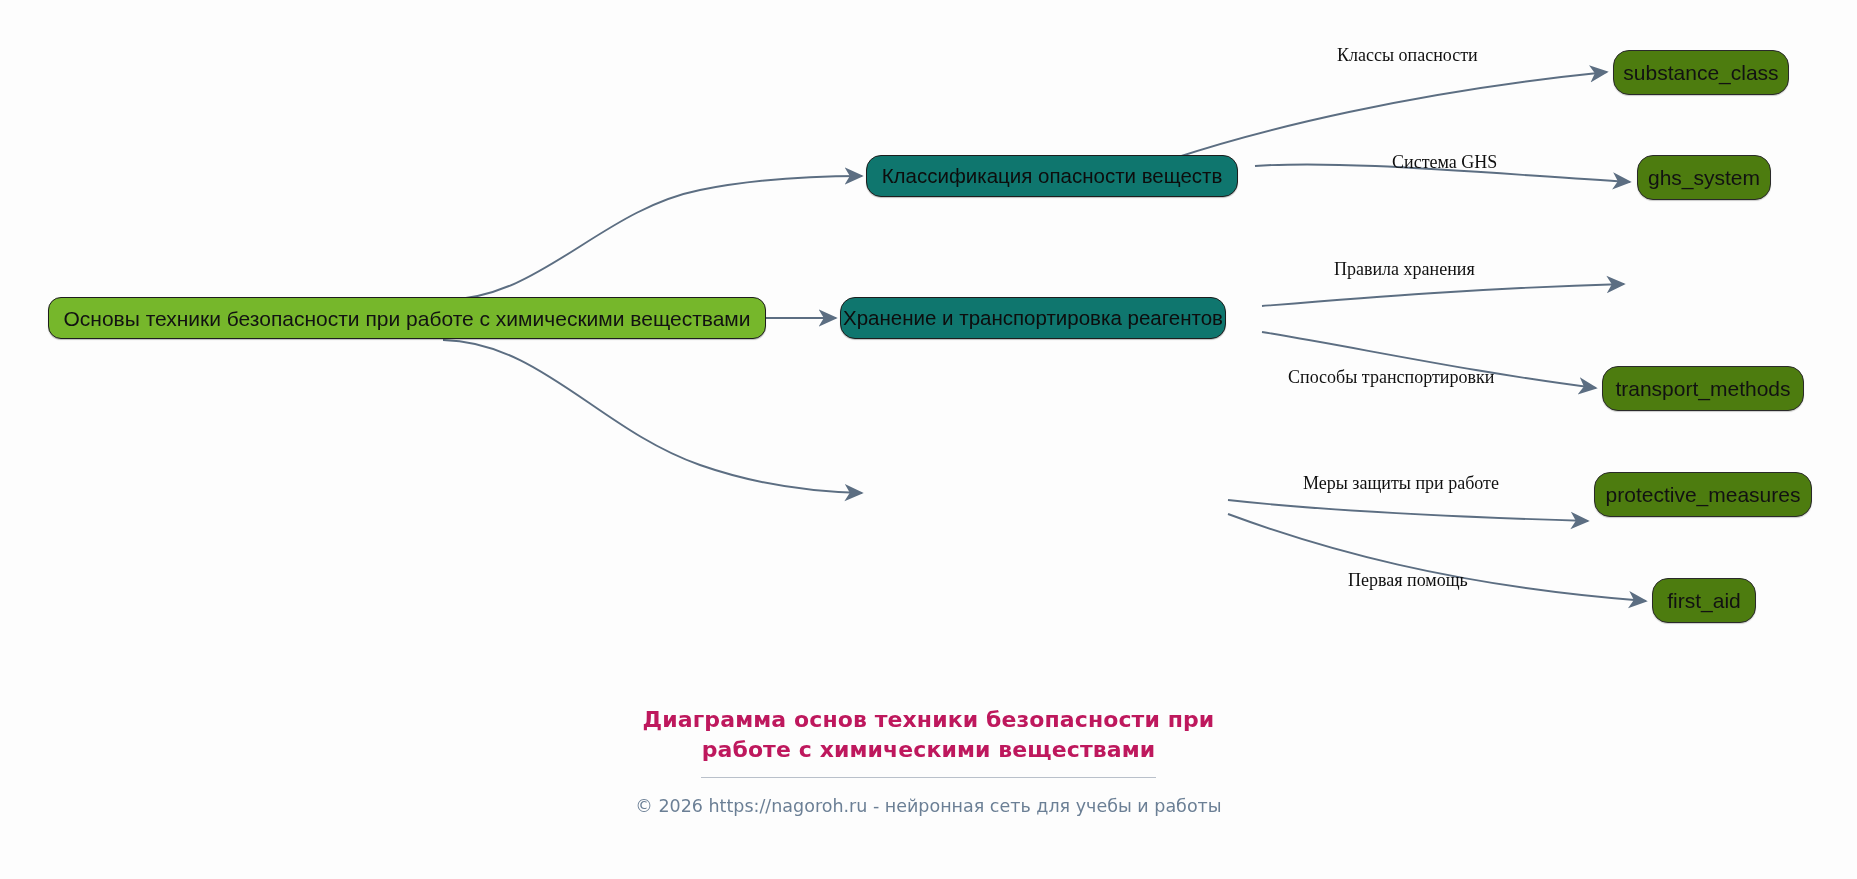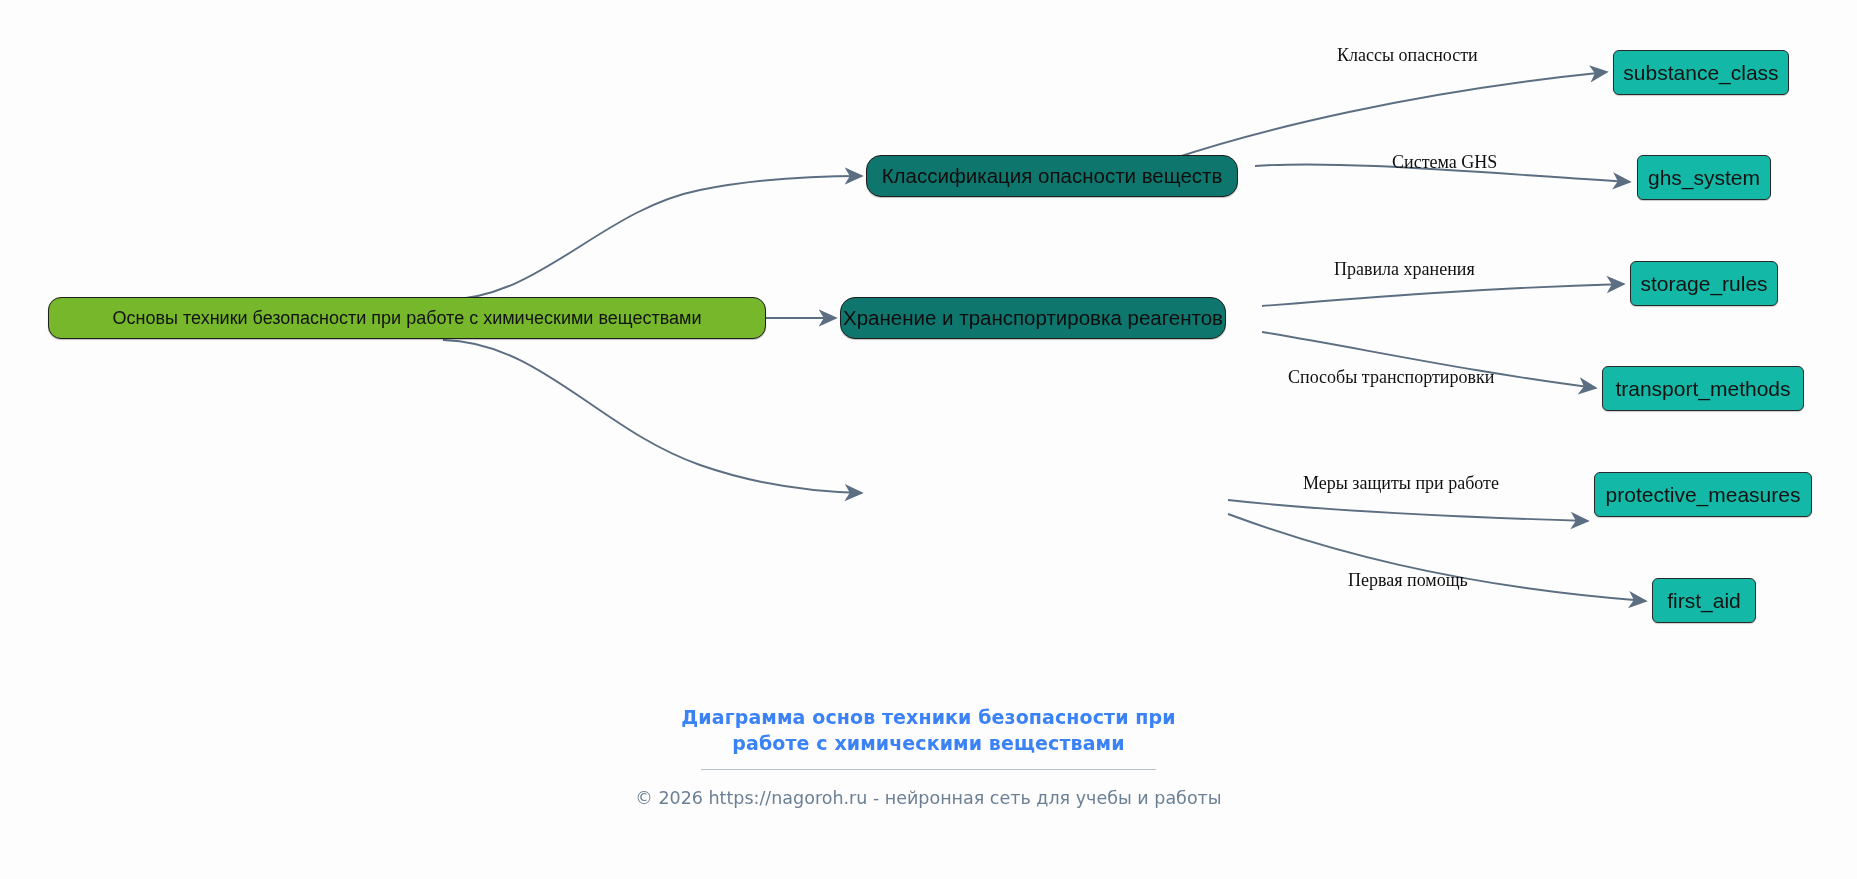--- a/index.html
+++ b/index.html
@@ -32,60 +32,60 @@
     justify-content: center;
     border-radius: 14px;
     white-space: nowrap;
     font-family: "Liberation Sans", sans-serif;
     line-height: 1;
   }
   .node.root {
     background: #76b72b;
     border: 1.6px solid #1d1d1d;
     color: #121212;
-    font-size: 18px;
+    font-size: 21px;
     border-radius: 13px;
     box-shadow: 0 1px 1px rgba(0,0,0,0.25);
   }
   .node.branch {
     background: #0f766e;
     border: 1.6px solid #1d1d1d;
     color: #0d0d0d;
     font-size: 20.5px;
     border-radius: 15px;
     box-shadow: 0 1px 1px rgba(0,0,0,0.25);
   }
   .node.leaf {
-    background: #14b8a6;
+    background: #4d7c0f;
     border: 1.5px solid #2a2a2a;
     color: #121212;
     font-size: 21px;
-    border-radius: 6px;
+    border-radius: 16px;
     box-shadow: 0 1px 1px rgba(0,0,0,0.2);
   }
   .edge-label {
     position: absolute;
     font-family: "Liberation Serif", serif;
     font-size: 18px;
     color: #101010;
     white-space: nowrap;
     background: transparent;
     line-height: 1;
   }
   .footer {
     position: absolute;
     left: 0;
     width: 1857px;
     text-align: center;
   }
   .footer-title {
     font-family: "DejaVu Sans", sans-serif;
     font-weight: bold;
-    font-size: 19px;
-    color: #3b82f6;
+    font-size: 22px;
+    color: #be185d;
     line-height: 1.35;
     letter-spacing: 0.1px;
   }
   .footer-rule {
     width: 455px;
     height: 1px;
     background: #b9c0ca;
     margin: 13px auto 0 auto;
   }
   .footer-copy {
@@ -137,23 +137,20 @@
 
 
   <div class="node leaf" style="left:1613px; top:50px; width:176px; height:45px;">
     <span>substance_class</span>
   </div>
 
   <div class="node leaf" style="left:1637px; top:155px; width:134px; height:45px;">
     <span>ghs_system</span>
   </div>
 
-  <div class="node leaf" style="left:1630px; top:261px; width:148px; height:45px;">
-    <span>storage_rules</span>
-  </div>
 
   <div class="node leaf" style="left:1602px; top:366px; width:202px; height:45px;">
     <span>transport_methods</span>
   </div>
 
   <div class="node leaf" style="left:1594px; top:472px; width:218px; height:45px;">
     <span>protective_measures</span>
   </div>
 
   <div class="node leaf" style="left:1652px; top:578px; width:104px; height:45px;">

